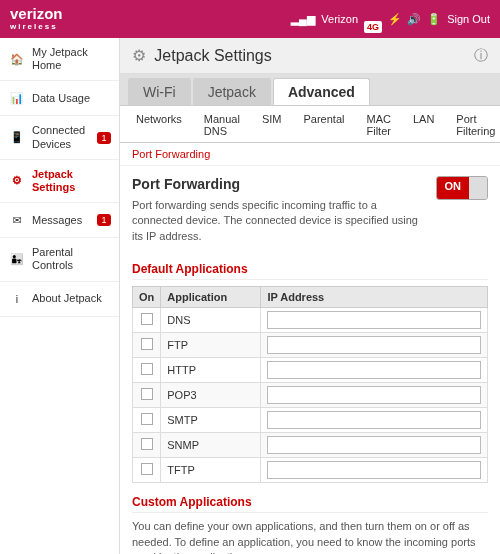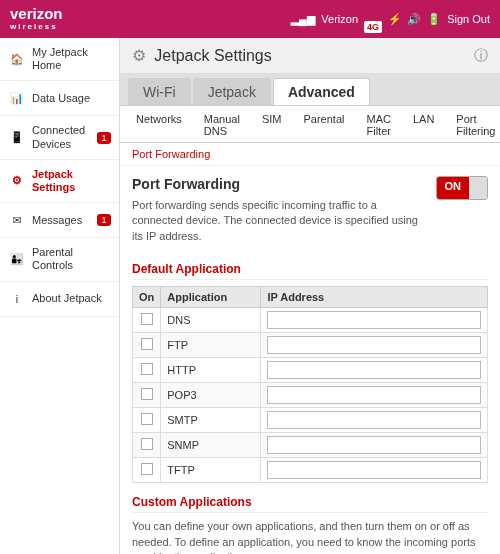--- a/index.html
+++ b/index.html
@@ -159,21 +159,21 @@
         <div class="toggle-text">
           <div class="section-title">Port Forwarding</div>
           <div class="section-desc">Port forwarding sends specific incoming traffic to a connected device. The connected device is specified using its IP address.</div>
         </div>
         <div class="toggle-btn">
           <span class="toggle-on">ON</span>
           <span class="toggle-off-handle"></span>
         </div>
       </div>
 
-      <div class="sub-section-title">Default Application</div>
+      <div class="sub-section-title">Default Applications</div>
       <table class="app-table">
         <thead>
           <tr>
             <th>On</th>
             <th>Application</th>
             <th>IP Address</th>
           </tr>
         </thead>
         <tbody id="default-apps-body">
         <tr>

